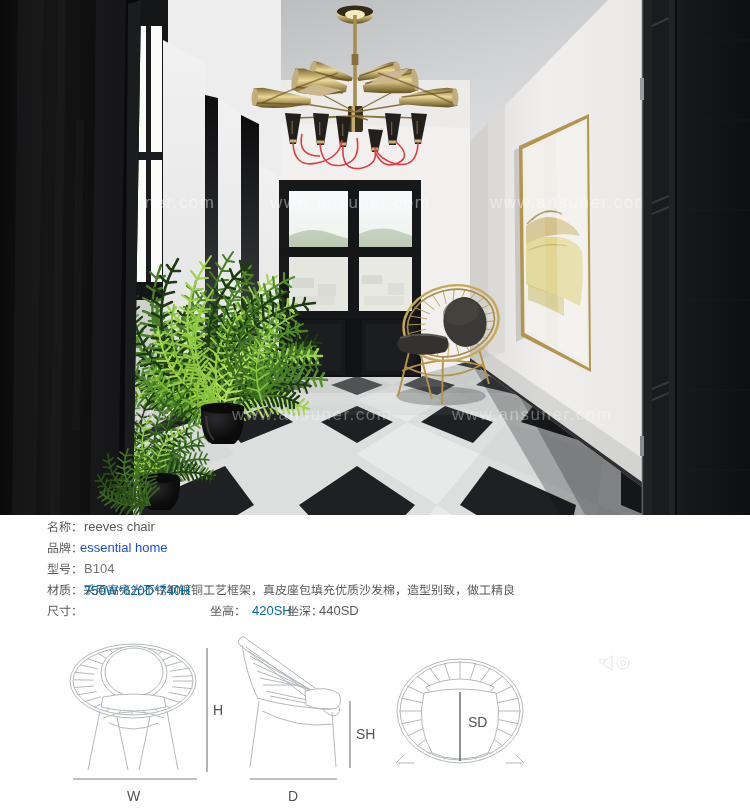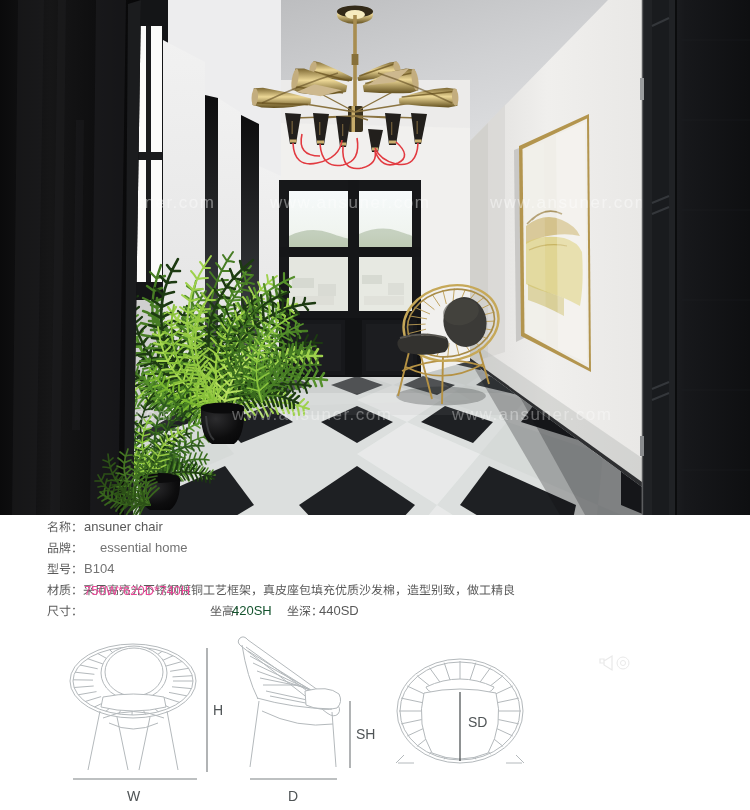--- a/index.html
+++ b/index.html
@@ -445,49 +445,49 @@
 
 <rect x="640" y="78" width="4" height="22" fill="#9a9c9e"></rect>
 <rect x="640" y="436" width="4" height="20" fill="#8a8c8e"></rect>
 
 </svg>
 
 <svg style="position:absolute;left:47px;top:521px" width="38" height="16" viewBox="0 0 38 16">
       <path d="M3.2 4.0C3.8 4.4 4.5 5.0 5.0 5.4C3.6 6.2 2.1 6.7 0.6 7.0C0.7 7.2 0.9 7.6 1.0 7.9C1.7 7.7 2.4 7.5 3.0 7.3V11.3H3.9V10.6H9.3V11.3H10.2V6.2H5.4C7.4 5.2 9.1 3.7 10.1 1.8L9.5 1.4L9.4 1.4H5.1C5.4 1.1 5.7 0.8 5.9 0.4L4.9 0.2C4.2 1.4 2.8 2.7 0.8 3.6C1.0 3.8 1.3 4.1 1.5 4.3C2.6 3.7 3.6 3.0 4.3 2.3H8.8C8.1 3.3 7.0 4.2 5.8 5.0C5.3 4.5 4.5 3.9 3.9 3.5ZM9.3 9.8H3.9V7.1H9.3Z M18.1 4.9C17.9 6.4 17.4 7.9 16.7 8.9C16.9 9.0 17.3 9.2 17.4 9.3C18.1 8.3 18.7 6.7 19.0 5.1ZM21.4 5.0C21.9 6.3 22.4 8.1 22.6 9.2L23.4 9.0C23.2 7.8 22.7 6.1 22.2 4.8ZM18.4 0.3C18.1 1.8 17.6 3.3 16.9 4.4V3.7H15.3V1.5C15.9 1.4 16.5 1.2 16.9 1.1L16.4 0.3C15.5 0.7 14.0 1.1 12.8 1.3C12.9 1.5 13.0 1.8 13.0 2.0C13.5 1.9 14.0 1.8 14.5 1.7V3.7H12.6V4.5H14.4C13.9 5.9 13.1 7.5 12.4 8.3C12.5 8.5 12.8 8.9 12.8 9.1C13.4 8.4 14.0 7.2 14.5 6.0V11.3H15.3V5.9C15.7 6.4 16.2 7.1 16.4 7.4L16.9 6.7C16.7 6.4 15.7 5.3 15.3 5.0V4.5H16.8L16.7 4.6C16.9 4.7 17.3 4.9 17.5 5.1C17.9 4.4 18.3 3.6 18.6 2.7H19.8V10.2C19.8 10.3 19.8 10.4 19.6 10.4C19.5 10.4 18.9 10.4 18.4 10.4C18.5 10.6 18.6 11.0 18.7 11.2C19.5 11.2 20.0 11.2 20.3 11.1C20.6 10.9 20.7 10.7 20.7 10.2V2.7H22.4C22.2 3.1 21.9 3.6 21.7 4.0L22.5 4.2C22.8 3.5 23.2 2.7 23.5 2.0L22.9 1.8L22.8 1.8H18.9C19.0 1.4 19.2 0.9 19.2 0.4Z M27.0 4.5C27.5 4.5 27.9 4.1 27.9 3.6C27.9 3.0 27.5 2.7 27.0 2.7C26.5 2.7 26.1 3.0 26.1 3.6C26.1 4.1 26.5 4.5 27.0 4.5ZM27.0 10.4C27.5 10.4 27.9 10.0 27.9 9.5C27.9 8.9 27.5 8.6 27.0 8.6C26.5 8.6 26.1 8.9 26.1 9.5C26.1 10.0 26.5 10.4 27.0 10.4Z" fill="#595959"></path>
     </svg>
 
-<div style="position:absolute;left:84px;top:519px;font:13px 'Liberation Sans',sans-serif;color:#595959">ansuner chair</div>
+<div style="position:absolute;left:84px;top:519px;font:13px 'Liberation Sans',sans-serif;color:#595959">reeves chair</div>
 
 <svg style="position:absolute;left:47px;top:542px" width="38" height="16" viewBox="0 0 38 16">
       <path d="M3.6 1.6H8.4V3.9H3.6ZM2.7 0.8V4.8H9.3V0.8ZM1.0 6.0V11.3H1.9V10.6H4.4V11.2H5.3V6.0ZM1.9 9.8V6.9H4.4V9.8ZM6.6 6.0V11.3H7.5V10.6H10.2V11.2H11.1V6.0ZM7.5 9.8V6.9H10.2V9.8Z M20.8 6.3V8.0H16.7V8.8H20.8V11.3H21.6V8.8H23.5V8.0H21.6V6.3ZM17.2 1.4V6.0H19.1C18.7 6.5 18.1 7.0 17.2 7.4C17.4 7.5 17.6 7.8 17.8 7.9C19.0 7.4 19.7 6.7 20.1 6.0H23.1V1.4H20.0C20.2 1.1 20.4 0.7 20.6 0.4L19.6 0.2C19.5 0.5 19.3 1.0 19.1 1.4ZM18.1 4.0H19.8C19.8 4.5 19.7 4.9 19.5 5.3H18.1ZM20.6 4.0H22.3V5.3H20.4C20.5 4.9 20.6 4.5 20.6 4.0ZM18.1 2.1H19.8V3.4H18.1ZM20.6 2.1H22.3V3.4H20.6ZM13.2 0.5V5.1C13.2 6.8 13.1 9.3 12.4 11.0C12.6 11.1 13.0 11.2 13.2 11.3C13.7 10.0 13.9 8.4 14.0 6.9H15.5V11.3H16.3V6.1H14.0L14.0 5.1V4.3H17.0V3.5H16.0V0.3H15.2V3.5H14.0V0.5Z M27.0 4.5C27.5 4.5 27.9 4.1 27.9 3.6C27.9 3.0 27.5 2.7 27.0 2.7C26.5 2.7 26.1 3.0 26.1 3.6C26.1 4.1 26.5 4.5 27.0 4.5ZM27.0 10.4C27.5 10.4 27.9 10.0 27.9 9.5C27.9 8.9 27.5 8.6 27.0 8.6C26.5 8.6 26.1 8.9 26.1 9.5C26.1 10.0 26.5 10.4 27.0 10.4Z" fill="#595959"></path>
     </svg>
 
-<div style="position:absolute;left:100px;top:540px;font:13px 'Liberation Sans',sans-serif;color:#737373">essential home</div>
+<div style="position:absolute;left:80px;top:540px;font:13px 'Liberation Sans',sans-serif;color:#1d4ed8">essential home</div>
 
 <svg style="position:absolute;left:47px;top:563px" width="38" height="16" viewBox="0 0 38 16">
       <path d="M7.6 0.9V4.9H8.4V0.9ZM9.9 0.3V5.7C9.9 5.8 9.8 5.9 9.6 5.9C9.4 5.9 8.8 5.9 8.2 5.9C8.3 6.1 8.4 6.5 8.5 6.7C9.3 6.7 9.9 6.7 10.3 6.6C10.6 6.4 10.7 6.2 10.7 5.7V0.3ZM4.7 1.5V3.2H3.2V3.1V1.5ZM0.8 3.2V4.0H2.3C2.1 4.8 1.7 5.6 0.7 6.2C0.9 6.4 1.2 6.7 1.3 6.9C2.5 6.1 3.0 5.0 3.1 4.0H4.7V6.6H5.5V4.0H6.9V3.2H5.5V1.5H6.6V0.7H1.2V1.5H2.3V3.1V3.2ZM5.6 6.3V7.7H1.8V8.5H5.6V10.0H0.6V10.9H11.4V10.0H6.5V8.5H10.2V7.7H6.5V6.3Z M15.1 1.5H20.8V3.2H15.1ZM14.2 0.7V4.0H21.8V0.7ZM12.8 5.0V5.9H15.2C15.0 6.6 14.7 7.4 14.4 8.0H20.7C20.5 9.4 20.3 10.1 20.0 10.3C19.8 10.4 19.7 10.4 19.4 10.4C19.0 10.4 18.2 10.4 17.3 10.3C17.5 10.6 17.6 10.9 17.6 11.2C18.5 11.3 19.3 11.3 19.7 11.2C20.1 11.2 20.4 11.2 20.7 10.9C21.2 10.5 21.5 9.6 21.7 7.6C21.8 7.5 21.8 7.2 21.8 7.2H15.8L16.2 5.9H23.2V5.0Z M27.0 4.5C27.5 4.5 27.9 4.1 27.9 3.6C27.9 3.0 27.5 2.7 27.0 2.7C26.5 2.7 26.1 3.0 26.1 3.6C26.1 4.1 26.5 4.5 27.0 4.5ZM27.0 10.4C27.5 10.4 27.9 10.0 27.9 9.5C27.9 8.9 27.5 8.6 27.0 8.6C26.5 8.6 26.1 8.9 26.1 9.5C26.1 10.0 26.5 10.4 27.0 10.4Z" fill="#595959"></path>
     </svg>
 
 <div style="position:absolute;left:84px;top:561px;font:13px 'Liberation Sans',sans-serif;color:#737373">B104</div>
 
 <svg style="position:absolute;left:47px;top:584px" width="470" height="16" viewBox="0 0 470 16">
       <path d="M9.3 0.3V2.8H5.7V3.7H9.0C8.1 5.6 6.5 7.6 5.0 8.6C5.2 8.8 5.5 9.1 5.7 9.4C7.0 8.4 8.4 6.6 9.3 4.9V10.1C9.3 10.3 9.2 10.3 9.0 10.3C8.8 10.4 8.0 10.4 7.2 10.3C7.4 10.6 7.5 11.0 7.6 11.3C8.6 11.3 9.3 11.2 9.7 11.1C10.1 10.9 10.3 10.7 10.3 10.0V3.7H11.5V2.8H10.3V0.3ZM2.7 0.2V2.8H0.7V3.7H2.6C2.1 5.4 1.2 7.2 0.3 8.2C0.5 8.4 0.7 8.8 0.8 9.1C1.5 8.2 2.2 6.9 2.7 5.5V11.3H3.6V5.1C4.1 5.7 4.8 6.6 5.0 7.0L5.6 6.3C5.3 5.9 4.1 4.4 3.6 4.0V3.7H5.3V2.8H3.6V0.2Z M19.1 9.5C20.3 9.9 21.9 10.7 22.7 11.2L23.3 10.6C22.5 10.1 21.0 9.4 19.8 8.9ZM18.5 6.1V7.2C18.5 8.2 18.3 9.6 14.5 10.6C14.8 10.8 15.0 11.1 15.1 11.3C19.0 10.1 19.4 8.5 19.4 7.2V6.1ZM15.5 4.8V9.0H16.4V5.7H21.6V9.0H22.5V4.8H19.0L19.2 3.6H23.4V2.8H19.3L19.4 1.5C20.6 1.4 21.8 1.2 22.7 1.0L22.0 0.3C20.1 0.7 16.6 1.0 13.7 1.1V4.5C13.7 6.3 13.6 8.9 12.4 10.7C12.7 10.8 13.1 11.0 13.2 11.1C14.4 9.3 14.6 6.4 14.6 4.5V3.6H18.3L18.2 4.8ZM18.4 2.8H14.6V1.9C15.8 1.8 17.2 1.7 18.5 1.6Z M27.0 4.5C27.5 4.5 27.9 4.1 27.9 3.6C27.9 3.0 27.5 2.7 27.0 2.7C26.5 2.7 26.1 3.0 26.1 3.6C26.1 4.1 26.5 4.5 27.0 4.5ZM27.0 10.4C27.5 10.4 27.9 10.0 27.9 9.5C27.9 8.9 27.5 8.6 27.0 8.6C26.5 8.6 26.1 8.9 26.1 9.5C26.1 10.0 26.5 10.4 27.0 10.4Z M45.6 2.0C45.2 3.0 44.4 4.2 43.8 5.0L44.6 5.4C45.2 4.6 45.9 3.4 46.5 2.4ZM37.7 2.9C38.2 3.5 38.7 4.5 38.9 5.1L39.7 4.7C39.5 4.1 39.0 3.2 38.5 2.5ZM40.9 2.4C41.3 3.1 41.6 4.0 41.7 4.6L42.6 4.3C42.5 3.7 42.1 2.8 41.8 2.1ZM45.9 0.4C43.9 0.8 40.2 1.1 37.1 1.2C37.2 1.4 37.3 1.8 37.3 2.0C40.5 1.9 44.2 1.6 46.7 1.2ZM36.7 5.8V6.7H40.8C39.7 8.1 38.0 9.4 36.4 10.0C36.6 10.2 36.9 10.6 37.1 10.8C38.6 10.1 40.3 8.7 41.5 7.2V11.3H42.4V7.2C43.6 8.7 45.3 10.1 46.9 10.8C47.1 10.6 47.4 10.2 47.6 10.0C46.0 9.4 44.3 8.1 43.1 6.7H47.3V5.8H42.4V4.7H41.5V5.8Z M49.8 1.1V5.4C49.8 7.1 49.7 9.3 48.4 10.8C48.6 10.9 48.9 11.2 49.1 11.3C50.0 10.3 50.4 8.9 50.6 7.6H53.6V11.2H54.5V7.6H57.8V10.1C57.8 10.3 57.7 10.3 57.4 10.4C57.2 10.4 56.4 10.4 55.5 10.3C55.7 10.6 55.8 11.0 55.9 11.2C57.0 11.2 57.7 11.2 58.1 11.1C58.5 10.9 58.6 10.6 58.6 10.1V1.1ZM50.7 1.9H53.6V3.9H50.7ZM57.8 1.9V3.9H54.5V1.9ZM50.7 4.7H53.6V6.7H50.7C50.7 6.3 50.7 5.8 50.7 5.4ZM57.8 4.7V6.7H54.5V4.7Z M63.4 3.6H68.6V4.7H63.4ZM62.5 3.0V5.4H69.6V3.0ZM65.3 0.4 65.6 1.5H60.7V2.3H71.2V1.5H66.6C66.5 1.1 66.3 0.6 66.2 0.2ZM61.2 6.0V11.3H62.0V6.8H70.0V10.3C70.0 10.5 69.9 10.5 69.8 10.5C69.6 10.5 69.0 10.5 68.5 10.5C68.6 10.7 68.8 11.0 68.8 11.2C69.6 11.2 70.1 11.2 70.4 11.1C70.8 11.0 70.9 10.8 70.9 10.3V6.0ZM63.4 7.5V10.6H64.2V10.0H68.5V7.5ZM64.2 8.2H67.7V9.3H64.2Z M72.9 5.9V7.9H73.8V6.6H82.2V7.9H83.0V5.9ZM75.3 3.5H80.7V4.5H75.3ZM74.4 2.8V5.1H81.7V2.8ZM75.6 7.4C75.6 9.4 75.2 10.1 72.7 10.5C72.9 10.7 73.1 11.1 73.2 11.3C75.6 10.8 76.3 10.0 76.5 8.2H79.4V9.9C79.4 10.8 79.6 11.1 80.7 11.1C80.8 11.1 81.9 11.1 82.1 11.1C82.9 11.1 83.2 10.7 83.2 9.3C83.0 9.3 82.6 9.1 82.4 9.0C82.4 10.1 82.3 10.3 82.0 10.3C81.8 10.3 80.9 10.3 80.8 10.3C80.4 10.3 80.3 10.2 80.3 9.9V7.4ZM77.2 0.4C77.4 0.7 77.6 1.1 77.7 1.4H72.7V2.1H83.3V1.4H78.8C78.6 1.0 78.4 0.5 78.1 0.2Z M85.7 1.1C86.3 2.1 86.9 3.3 87.1 4.1L87.9 3.8C87.7 3.0 87.1 1.8 86.5 0.8ZM93.5 0.7C93.2 1.6 92.5 3.0 92.0 3.8L92.8 4.1C93.3 3.3 94.0 2.1 94.5 1.0ZM89.5 0.2V4.8H84.7V5.7H87.9C87.7 8.0 87.2 9.7 84.4 10.5C84.6 10.7 84.9 11.1 85.0 11.3C88.0 10.3 88.6 8.3 88.8 5.7H91.0V9.9C91.0 11.0 91.3 11.3 92.4 11.3C92.6 11.3 93.9 11.3 94.2 11.3C95.2 11.3 95.4 10.7 95.5 8.8C95.3 8.7 94.9 8.5 94.7 8.4C94.6 10.1 94.6 10.4 94.1 10.4C93.8 10.4 92.7 10.4 92.5 10.4C92.0 10.4 91.9 10.3 91.9 9.9V5.7H95.4V4.8H90.4V0.2Z M102.7 4.6C104.1 5.5 105.9 7.0 106.8 7.9L107.5 7.2C106.6 6.3 104.8 4.9 103.4 4.0ZM96.8 1.1V2.0H102.2C101.0 4.1 98.9 6.1 96.5 7.3C96.7 7.5 97.0 7.8 97.1 8.1C98.8 7.2 100.3 5.9 101.5 4.5V11.3H102.5V3.3C102.8 2.9 103.1 2.4 103.3 2.0H107.2V1.1Z M118.3 0.3C117.2 0.6 115.1 0.9 113.4 1.0C113.5 1.2 113.6 1.5 113.6 1.7C114.3 1.6 115.1 1.6 115.8 1.5V2.6H113.1V3.4H115.1C114.5 4.2 113.6 5.0 112.8 5.4C113.0 5.5 113.2 5.8 113.4 6.0C114.3 5.5 115.2 4.6 115.8 3.6V5.8H116.6V3.6C117.2 4.5 118.1 5.5 119.0 6.0C119.1 5.8 119.4 5.5 119.6 5.3C118.8 4.9 117.9 4.2 117.3 3.4H119.4V2.6H116.6V1.4C117.5 1.3 118.3 1.2 118.9 1.0ZM113.5 6.2V6.9H114.6C114.4 8.7 114.1 10.0 112.6 10.7C112.8 10.8 113.0 11.1 113.1 11.3C114.8 10.5 115.2 9.0 115.4 6.9H116.8C116.7 7.5 116.6 8.0 116.5 8.4H116.8L118.4 8.4C118.3 9.8 118.2 10.3 118.0 10.5C117.9 10.6 117.8 10.6 117.6 10.6C117.4 10.6 116.9 10.6 116.3 10.5C116.4 10.7 116.5 11.0 116.5 11.2C117.1 11.3 117.7 11.3 117.9 11.3C118.2 11.2 118.5 11.2 118.6 11.0C118.9 10.7 119.1 9.9 119.2 8.0C119.2 7.9 119.2 7.7 119.2 7.7H117.4C117.6 7.2 117.7 6.6 117.8 6.2ZM110.1 0.3C109.8 1.4 109.2 2.4 108.4 3.2C108.6 3.3 108.8 3.8 108.9 4.0C109.3 3.6 109.6 3.1 110.0 2.5H112.8V1.7H110.4C110.6 1.3 110.8 0.9 110.9 0.5ZM108.7 6.2V7.0H110.4V9.4C110.4 9.9 110.1 10.2 109.8 10.4C110.0 10.5 110.2 10.9 110.3 11.1C110.5 10.9 110.8 10.7 112.8 9.6C112.7 9.4 112.6 9.1 112.6 8.8L111.3 9.6V7.0H112.8V6.2H111.3V4.6H112.6V3.8H109.3V4.6H110.4V6.2Z M122.1 0.3C121.7 1.4 121.1 2.5 120.4 3.2C120.5 3.4 120.8 3.8 120.9 4.0C121.3 3.6 121.7 3.1 122.0 2.5H124.8V1.6H122.4C122.6 1.2 122.8 0.9 122.9 0.5ZM122.3 11.2C122.5 11.0 122.8 10.8 124.8 9.8C124.8 9.6 124.7 9.3 124.7 9.0L123.3 9.7V7.0H124.9V6.2H123.3V4.6H124.6V3.8H121.3V4.6H122.4V6.2H120.7V7.0H122.4V9.6C122.4 10.1 122.1 10.3 121.9 10.4C122.1 10.6 122.3 11.0 122.3 11.2ZM125.2 0.9V11.3H126.0V1.7H130.3V10.1C130.3 10.3 130.2 10.3 130.1 10.3C129.9 10.3 129.3 10.3 128.7 10.3C128.8 10.5 129.0 10.9 129.0 11.1C129.9 11.1 130.4 11.1 130.7 11.0C131.0 10.8 131.1 10.6 131.1 10.1V0.9ZM129.0 2.1C128.8 3.1 128.5 4.1 128.2 5.0C127.8 4.3 127.3 3.5 126.9 2.9L126.3 3.2C126.8 4.0 127.3 5.0 127.8 6.0C127.3 7.3 126.7 8.5 126.1 9.4C126.3 9.5 126.6 9.7 126.7 9.8C127.3 9.0 127.8 8.0 128.3 6.9C128.7 7.7 129.0 8.5 129.2 9.2L129.9 8.8C129.6 8.0 129.2 7.0 128.6 5.9C129.1 4.7 129.4 3.5 129.8 2.3Z M139.8 0.4C139.9 0.7 140.0 1.0 140.1 1.3H137.3V4.9C137.3 6.7 137.2 9.2 136.1 10.9C136.3 11.0 136.7 11.2 136.8 11.3C137.9 9.5 138.1 6.8 138.1 4.9V4.1H139.2V5.9H142.3V4.1H143.4V3.4H142.3V2.4H141.5V3.4H139.9V2.4H139.2V3.4H138.1V2.1H143.5V1.3H141.0C140.9 1.0 140.7 0.6 140.5 0.2ZM141.5 4.1V5.3H139.9V4.1ZM142.0 7.4C141.7 8.0 141.3 8.5 140.8 9.0C140.3 8.5 139.9 8.0 139.6 7.4ZM138.3 6.7V7.4H138.8C139.1 8.2 139.6 8.9 140.1 9.5C139.4 9.9 138.6 10.3 137.7 10.5C137.9 10.7 138.1 11.0 138.2 11.3C139.1 11.0 140.0 10.6 140.8 10.0C141.5 10.6 142.2 11.0 143.1 11.3C143.2 11.1 143.5 10.7 143.7 10.6C142.8 10.3 142.1 10.0 141.4 9.5C142.1 8.8 142.7 7.9 143.1 6.9L142.5 6.6L142.4 6.7ZM134.0 0.3C133.7 1.4 133.1 2.5 132.4 3.2C132.6 3.4 132.8 3.9 132.9 4.0C133.3 3.6 133.7 3.1 134.0 2.4H136.7V1.6H134.4C134.6 1.2 134.7 0.9 134.8 0.5ZM134.2 11.2C134.4 11.0 134.7 10.8 136.6 9.7C136.5 9.6 136.4 9.2 136.4 9.0L135.2 9.6V7.0H136.6V6.2H135.2V4.6H136.5V3.8H133.3V4.6H134.3V6.2H132.7V7.0H134.3V9.5C134.3 10.0 134.0 10.3 133.8 10.4C133.9 10.6 134.1 11.0 134.2 11.2Z M150.8 2.8V3.6H153.8V2.8ZM149.3 0.8V11.3H150.1V1.6H154.4V10.2C154.4 10.3 154.4 10.4 154.2 10.4C154.0 10.4 153.4 10.4 152.8 10.4C153.0 10.6 153.1 11.0 153.1 11.2C153.9 11.2 154.4 11.2 154.8 11.1C155.1 10.9 155.2 10.7 155.2 10.2V0.8ZM151.6 5.5H152.9V7.7H151.6ZM151.0 4.8V9.1H151.6V8.4H153.5V4.8ZM146.1 0.3C145.8 1.4 145.1 2.5 144.4 3.2C144.6 3.4 144.8 3.8 144.9 4.0C145.3 3.6 145.7 3.0 146.1 2.4H148.9V1.6H146.5C146.7 1.2 146.8 0.9 147.0 0.5ZM144.7 6.2V7.0H146.3V9.5C146.3 10.0 145.9 10.4 145.7 10.5C145.8 10.7 146.1 11.0 146.1 11.2C146.3 11.0 146.7 10.8 148.8 9.5C148.7 9.4 148.6 9.0 148.6 8.8L147.2 9.6V7.0H148.8V6.2H147.2V4.6H148.7V3.8H145.3V4.6H146.3V6.2Z M156.6 9.5V10.4H167.4V9.5H162.5V2.5H166.8V1.6H157.2V2.5H161.5V9.5Z M169.8 4.4V5.2H175.2C170.3 8.2 170.0 8.9 170.0 9.6C170.0 10.5 170.7 11.0 172.2 11.0H177.3C178.6 11.0 179.0 10.6 179.2 8.6C178.9 8.5 178.6 8.4 178.3 8.3C178.2 9.8 178.1 10.1 177.4 10.1H172.1C171.4 10.1 171.0 9.9 171.0 9.6C171.0 9.1 171.4 8.5 177.3 4.9C177.4 4.9 177.5 4.8 177.6 4.8L176.9 4.3L176.7 4.4ZM175.6 0.2V1.5H172.4V0.2H171.5V1.5H168.7V2.4H171.5V3.5H172.4V2.4H175.6V3.5H176.5V2.4H179.2V1.5H176.5V0.2Z M191.4 0.9H184.8V10.7H191.5V9.9H185.6V1.8H191.4ZM186.0 7.9V8.7H191.2V7.9H188.9V6.0H190.8V5.3H188.9V3.6H191.1V2.8H186.1V3.6H188.1V5.3H186.3V6.0H188.1V7.9ZM182.3 0.2V2.7H180.5V3.6H182.2C181.8 5.2 181.1 7.0 180.3 7.9C180.5 8.1 180.7 8.5 180.8 8.8C181.3 8.0 181.9 6.8 182.3 5.5V11.2H183.1V5.0C183.5 5.5 184.0 6.2 184.2 6.6L184.7 5.8C184.4 5.5 183.5 4.4 183.1 4.0V3.6H184.4V2.7H183.1V0.2Z M199.6 2.0H202.0V4.5H199.6ZM198.7 1.2V5.3H202.9V1.2ZM197.5 5.6V6.8H192.7V7.6H196.8C195.8 8.7 194.1 9.8 192.5 10.3C192.7 10.5 192.9 10.8 193.1 11.1C194.7 10.5 196.4 9.3 197.5 8.0V11.3H198.4V8.0C199.6 9.3 201.3 10.4 202.9 11.0C203.0 10.7 203.3 10.4 203.5 10.2C201.8 9.7 200.1 8.7 199.1 7.6H203.1V6.8H198.4V5.6ZM194.6 0.3C194.6 0.7 194.5 1.1 194.5 1.5H192.7V2.3H194.4C194.2 3.6 193.6 4.6 192.4 5.3C192.6 5.4 192.9 5.7 193.0 5.9C194.4 5.2 195.0 3.9 195.3 2.3H196.9C196.8 3.9 196.7 4.5 196.5 4.7C196.5 4.8 196.4 4.8 196.2 4.8C196.0 4.8 195.6 4.8 195.1 4.7C195.3 4.9 195.4 5.3 195.4 5.5C195.9 5.5 196.3 5.5 196.6 5.5C196.9 5.5 197.1 5.4 197.3 5.2C197.6 4.9 197.7 4.0 197.8 1.9C197.8 1.8 197.9 1.5 197.9 1.5H195.4C195.4 1.1 195.4 0.7 195.5 0.3Z M205.9 11.6C207.1 11.2 208.0 10.2 208.0 8.9C208.0 8.0 207.6 7.5 206.9 7.5C206.4 7.5 206.0 7.8 206.0 8.4C206.0 8.9 206.4 9.2 206.9 9.2L207.1 9.2C207.1 10.0 206.5 10.6 205.6 11.0Z M223.1 9.8C224.5 10.2 225.8 10.8 226.7 11.3L227.4 10.6C226.5 10.2 225.0 9.6 223.7 9.2ZM220.2 9.2C219.4 9.7 217.9 10.3 216.7 10.6C216.9 10.8 217.2 11.1 217.3 11.3C218.5 10.9 220.0 10.3 220.9 9.7ZM221.6 0.2 221.5 1.3H217.0V2.0H221.4L221.3 2.8H218.4V8.2H216.7V9.0H227.3V8.2H225.6V2.8H222.2L222.3 2.0H227.0V1.3H222.4L222.6 0.3ZM219.3 8.2V7.4H224.7V8.2ZM219.3 4.8H224.7V5.5H219.3ZM219.3 4.2V3.4H224.7V4.2ZM219.3 6.1H224.7V6.8H219.3Z M229.8 1.9V4.8C229.8 6.6 229.6 9.0 228.3 10.6C228.6 10.8 228.9 11.1 229.1 11.2C230.3 9.7 230.6 7.5 230.7 5.8H231.7C232.2 7.1 233.0 8.2 234.0 9.1C232.9 9.7 231.6 10.2 230.2 10.4C230.4 10.6 230.6 11.0 230.7 11.3C232.2 10.9 233.6 10.4 234.8 9.6C235.9 10.4 237.3 11.0 239.0 11.3C239.1 11.1 239.3 10.7 239.5 10.5C238.0 10.2 236.7 9.7 235.6 9.1C236.8 8.1 237.7 6.9 238.3 5.2L237.7 4.9L237.5 5.0H234.8V2.7H237.9C237.7 3.3 237.4 3.9 237.2 4.3L238.0 4.5C238.4 3.9 238.8 2.9 239.1 2.0L238.4 1.8L238.3 1.9H234.8V0.2H233.9V1.9ZM232.6 5.8H237.1C236.6 6.9 235.8 7.8 234.8 8.5C233.9 7.8 233.1 6.9 232.6 5.8ZM233.9 2.7V5.0H230.7V4.9V2.7Z M249.1 3.0C248.8 4.5 248.2 5.6 247.3 6.4V2.8H246.4V7.6H243.1V8.4H246.4V10.2H242.3V11.0H251.4V10.2H247.3V8.4H250.7V7.6H247.3V6.4C247.5 6.5 247.8 6.8 247.9 6.9C248.4 6.5 248.8 6.0 249.2 5.4C249.8 5.9 250.5 6.6 250.9 7.0L251.4 6.4C251.0 6.0 250.2 5.2 249.5 4.7C249.7 4.2 249.8 3.7 249.9 3.2ZM244.2 3.0C243.9 4.5 243.4 5.8 242.4 6.6C242.6 6.7 242.9 6.9 243.1 7.1C243.6 6.6 244.0 6.0 244.4 5.3C244.8 5.8 245.4 6.4 245.7 6.8L246.2 6.2C245.9 5.7 245.2 5.1 244.7 4.6C244.8 4.2 244.9 3.7 245.0 3.1ZM245.8 0.4C246.0 0.8 246.2 1.2 246.4 1.5H241.3V4.8C241.3 6.6 241.3 9.0 240.3 10.7C240.5 10.8 240.9 11.1 241.1 11.2C242.1 9.4 242.2 6.7 242.2 4.8V2.4H251.4V1.5H247.4C247.2 1.1 246.9 0.6 246.6 0.2Z M255.6 0.2C254.9 1.8 253.7 3.4 252.4 4.3C252.6 4.5 253.0 4.8 253.2 5.0C253.9 4.4 254.6 3.6 255.3 2.7H261.6C261.5 6.1 261.3 7.3 261.1 7.6C261.0 7.7 260.9 7.7 260.7 7.7C260.5 7.7 260.0 7.7 259.5 7.7C259.6 7.9 259.7 8.3 259.7 8.5C260.3 8.6 260.8 8.6 261.1 8.5C261.4 8.5 261.7 8.4 261.9 8.1C262.2 7.7 262.3 6.3 262.5 2.3C262.5 2.2 262.5 1.9 262.5 1.9H255.8C256.1 1.4 256.3 0.9 256.5 0.4ZM255.2 4.8H258.4V6.7H255.2ZM254.3 4.0V9.3C254.3 10.7 254.9 11.0 256.8 11.0C257.2 11.0 260.9 11.0 261.4 11.0C263.0 11.0 263.3 10.6 263.5 9.0C263.3 8.9 262.9 8.8 262.7 8.7C262.5 9.9 262.4 10.2 261.3 10.2C260.5 10.2 257.4 10.2 256.7 10.2C255.5 10.2 255.2 10.0 255.2 9.3V7.5H259.3V4.0Z M272.4 9.6C273.2 10.1 274.2 10.8 274.8 11.3L275.4 10.7C274.8 10.2 273.8 9.5 273.0 9.0ZM270.4 9.0C269.9 9.6 268.7 10.2 267.8 10.7C268.0 10.8 268.3 11.1 268.4 11.3C269.3 10.8 270.4 10.2 271.2 9.6ZM271.3 0.3C271.3 0.6 271.2 1.0 271.2 1.4H268.5V2.1H271.0L270.9 2.9H269.1V8.2H268.0V9.0H275.5V8.2H274.4V2.9H271.7L271.9 2.1H275.2V1.4H272.1L272.3 0.3ZM269.9 8.2V7.4H273.6V8.2ZM269.9 4.8H273.6V5.6H269.9ZM269.9 4.3V3.5H273.6V4.3ZM269.9 6.1H273.6V6.9H269.9ZM264.4 8.7 264.7 9.6C265.7 9.2 266.9 8.7 268.1 8.2L268.0 7.4L266.7 7.9V4.0H268.1V3.1H266.7V0.4H265.8V3.1H264.5V4.0H265.8V8.2C265.3 8.4 264.8 8.6 264.4 8.7Z M277.8 6.6C278.1 6.6 278.4 6.5 280.1 6.4C279.9 8.5 279.3 9.8 276.7 10.5C276.9 10.7 277.1 11.1 277.2 11.3C280.2 10.4 280.8 8.8 281.1 6.3L282.9 6.3V9.7C282.9 10.7 283.2 11.0 284.3 11.0C284.5 11.0 285.9 11.0 286.1 11.0C287.1 11.0 287.4 10.5 287.5 8.6C287.2 8.6 286.8 8.4 286.6 8.2C286.6 9.9 286.5 10.1 286.0 10.1C285.7 10.1 284.6 10.1 284.4 10.1C283.9 10.1 283.8 10.1 283.8 9.7V6.2L285.5 6.1C285.8 6.4 286.0 6.7 286.2 6.9L287.0 6.4C286.4 5.6 285.0 4.3 283.9 3.5L283.2 3.9C283.7 4.3 284.2 4.8 284.8 5.3L279.1 5.6C279.9 4.9 280.6 4.0 281.3 3.0H287.2V2.2H276.8V3.0H280.1C279.4 4.0 278.6 4.9 278.3 5.1C278.0 5.5 277.7 5.7 277.5 5.7C277.6 6.0 277.8 6.5 277.8 6.6ZM281.1 0.5C281.5 1.0 281.9 1.7 282.1 2.2L283.0 1.8C282.8 1.4 282.4 0.7 282.0 0.2Z M295.7 4.9V9.7C295.7 10.7 295.9 11.0 296.8 11.0C297.0 11.0 298.0 11.0 298.2 11.0C299.1 11.0 299.4 10.5 299.4 8.6C299.2 8.6 298.8 8.4 298.6 8.3C298.6 9.9 298.5 10.1 298.2 10.1C297.9 10.1 297.1 10.1 297.0 10.1C296.6 10.1 296.5 10.0 296.5 9.7V4.9ZM296.4 1.0C297.0 1.5 297.7 2.3 298.0 2.8L298.7 2.3C298.3 1.8 297.6 1.1 297.0 0.6ZM294.3 0.4C294.3 1.3 294.2 2.2 294.2 3.1H291.5V3.9H294.2C294.0 6.7 293.4 9.1 291.3 10.6C291.5 10.7 291.8 11.0 292.0 11.2C294.2 9.6 294.8 6.9 295.1 3.9H299.4V3.1H295.1C295.1 2.2 295.2 1.3 295.2 0.4ZM291.3 0.3C290.6 2.1 289.6 3.9 288.4 5.1C288.6 5.3 288.9 5.7 289.0 6.0C289.3 5.6 289.7 5.1 290.0 4.7V11.3H290.8V3.3C291.3 2.4 291.8 1.5 292.1 0.5Z M307.1 9.5C308.3 9.9 309.9 10.7 310.7 11.2L311.3 10.6C310.5 10.1 309.0 9.4 307.8 8.9ZM306.5 6.1V7.2C306.5 8.2 306.3 9.6 302.5 10.6C302.8 10.8 303.0 11.1 303.1 11.3C307.0 10.1 307.4 8.5 307.4 7.2V6.1ZM303.5 4.8V9.0H304.4V5.7H309.6V9.0H310.5V4.8H307.0L307.2 3.6H311.4V2.8H307.3L307.4 1.5C308.6 1.4 309.8 1.2 310.7 1.0L310.0 0.3C308.1 0.7 304.6 1.0 301.7 1.1V4.5C301.7 6.3 301.6 8.9 300.4 10.7C300.7 10.8 301.1 11.0 301.2 11.1C302.4 9.3 302.6 6.4 302.6 4.5V3.6H306.3L306.2 4.8ZM306.4 2.8H302.6V1.9C303.8 1.8 305.2 1.7 306.5 1.6Z M317.0 2.3C316.7 3.8 316.2 5.3 315.6 6.3C315.8 6.4 316.2 6.6 316.4 6.8C317.0 5.7 317.6 4.0 317.9 2.4ZM321.1 2.4C321.8 3.4 322.5 4.8 322.7 5.8L323.5 5.4C323.3 4.5 322.6 3.1 321.8 2.1ZM321.9 5.7C321.0 8.4 318.9 9.9 315.6 10.5C315.8 10.8 316.0 11.1 316.1 11.4C319.6 10.6 321.7 8.9 322.7 6.0ZM319.0 0.3V7.6H319.9V0.3ZM313.1 1.0C313.9 1.4 314.9 2.0 315.4 2.4L315.9 1.6C315.4 1.2 314.4 0.7 313.6 0.4ZM312.4 4.3C313.2 4.7 314.2 5.3 314.7 5.6L315.2 4.9C314.7 4.5 313.7 4.0 312.9 3.7ZM312.8 10.5 313.6 11.1C314.3 10.0 315.1 8.5 315.7 7.2L315.1 6.6C314.4 8.0 313.5 9.6 312.8 10.5Z M332.1 0.8C332.6 1.4 333.3 2.2 333.6 2.6L334.3 2.1C334.0 1.7 333.3 0.9 332.8 0.4ZM325.7 4.0C325.8 3.9 326.3 3.8 327.0 3.8H328.7C327.9 6.3 326.6 8.3 324.4 9.6C324.6 9.8 324.9 10.1 325.0 10.3C326.6 9.4 327.7 8.1 328.6 6.7C329.1 7.6 329.7 8.3 330.4 9.0C329.3 9.7 328.1 10.2 326.9 10.5C327.0 10.7 327.3 11.1 327.4 11.3C328.7 10.9 330.0 10.4 331.1 9.6C332.2 10.4 333.5 11.0 335.0 11.3C335.1 11.1 335.4 10.7 335.6 10.5C334.1 10.2 332.8 9.7 331.8 9.0C332.8 8.1 333.6 6.9 334.1 5.4L333.5 5.1L333.3 5.1H329.3C329.4 4.7 329.6 4.3 329.7 3.8H335.2L335.2 3.0H330.0C330.2 2.1 330.3 1.3 330.4 0.4L329.4 0.2C329.3 1.2 329.1 2.1 328.9 3.0H326.7C327.1 2.3 327.4 1.5 327.6 0.8L326.7 0.6C326.5 1.5 326.0 2.5 325.9 2.7C325.7 3.0 325.6 3.2 325.4 3.2C325.5 3.4 325.7 3.9 325.7 4.0ZM331.1 8.5C330.2 7.8 329.6 6.9 329.1 6.0H332.9C332.5 7.0 331.8 7.8 331.1 8.5Z M342.1 3.8H346.0V4.8H342.1ZM342.1 2.1H346.0V3.1H342.1ZM341.2 1.4V5.5H343.5V6.5H340.9V10.3H341.8V7.3H343.5V11.3H344.4V7.3H346.3V9.4C346.3 9.5 346.2 9.6 346.1 9.6C346.0 9.6 345.6 9.6 345.1 9.6C345.2 9.8 345.3 10.1 345.4 10.3C346.0 10.3 346.5 10.3 346.8 10.2C347.1 10.1 347.1 9.8 347.1 9.4V6.5H344.4V5.5H346.9V1.4H344.1C344.2 1.1 344.4 0.7 344.5 0.3L343.5 0.2C343.4 0.6 343.3 1.0 343.2 1.4ZM338.4 0.2V2.8H336.6V3.7H338.3C337.9 5.3 337.2 7.2 336.4 8.2C336.6 8.4 336.8 8.8 336.9 9.0C337.4 8.3 338.0 7.0 338.4 5.7V11.3H339.2V5.3C339.6 5.9 340.1 6.6 340.3 6.9L340.8 6.2C340.6 5.9 339.6 4.7 339.2 4.2V3.7H340.8V2.8H339.2V0.2Z M349.9 11.6C351.1 11.2 352.0 10.2 352.0 8.9C352.0 8.0 351.6 7.5 350.9 7.5C350.4 7.5 350.0 7.8 350.0 8.4C350.0 8.9 350.4 9.2 350.9 9.2L351.1 9.2C351.1 10.0 350.5 10.6 349.6 11.0Z M360.8 1.2C361.5 1.8 362.3 2.6 362.7 3.1L363.4 2.6C363.0 2.1 362.2 1.3 361.5 0.7ZM365.5 6.6H369.6V8.5H365.5ZM364.6 5.8V9.2H370.5V5.8ZM367.1 0.2V1.8H365.6C365.8 1.4 366.0 1.0 366.1 0.6L365.2 0.4C364.9 1.5 364.3 2.6 363.6 3.4C363.9 3.5 364.2 3.7 364.4 3.8C364.7 3.4 365.0 3.0 365.3 2.5H367.1V4.1H363.7V4.8H371.4V4.1H368.0V2.5H370.9V1.8H368.0V0.2ZM363.0 4.8H360.6V5.7H362.1V9.3C361.7 9.5 361.1 9.9 360.6 10.4L361.1 11.2C361.7 10.5 362.3 9.9 362.7 9.9C363.0 9.9 363.3 10.2 363.8 10.5C364.5 11.0 365.5 11.1 366.9 11.1C368.2 11.1 370.3 11.0 371.4 10.9C371.4 10.7 371.5 10.2 371.7 10.0C370.4 10.2 368.4 10.2 367.0 10.2C365.7 10.2 364.6 10.2 363.9 9.8C363.5 9.5 363.3 9.3 363.0 9.2Z M379.6 0.9V4.9H380.4V0.9ZM381.9 0.3V5.7C381.9 5.8 381.8 5.9 381.6 5.9C381.4 5.9 380.8 5.9 380.2 5.9C380.3 6.1 380.4 6.5 380.5 6.7C381.3 6.7 381.9 6.7 382.3 6.6C382.6 6.4 382.7 6.2 382.7 5.7V0.3ZM376.7 1.5V3.2H375.2V3.1V1.5ZM372.8 3.2V4.0H374.3C374.1 4.8 373.7 5.6 372.7 6.2C372.9 6.4 373.2 6.7 373.3 6.9C374.5 6.1 375.0 5.0 375.1 4.0H376.7V6.6H377.5V4.0H378.9V3.2H377.5V1.5H378.6V0.7H373.2V1.5H374.3V3.1V3.2ZM377.6 6.3V7.7H373.8V8.5H377.6V10.0H372.6V10.9H383.4V10.0H378.5V8.5H382.2V7.7H378.5V6.3Z M391.5 1.7V8.3H392.4V1.7ZM394.1 0.5V10.1C394.1 10.3 394.0 10.4 393.8 10.4C393.5 10.4 392.8 10.4 392.0 10.4C392.2 10.6 392.3 11.1 392.4 11.3C393.4 11.3 394.1 11.3 394.4 11.1C394.8 11.0 395.0 10.7 395.0 10.1V0.5ZM385.9 1.6H389.0V3.9H385.9ZM385.1 0.8V4.7H389.9V0.8ZM386.8 5.0 386.8 6.1H384.7V6.9H386.7C386.5 8.5 385.9 9.9 384.4 10.7C384.6 10.8 384.9 11.1 385.0 11.3C386.7 10.4 387.3 8.8 387.5 6.9H389.2C389.1 9.1 389.0 10.0 388.8 10.2C388.7 10.3 388.6 10.3 388.4 10.3C388.2 10.3 387.7 10.3 387.2 10.3C387.4 10.5 387.5 10.9 387.5 11.2C388.0 11.2 388.5 11.2 388.8 11.1C389.1 11.1 389.3 11.0 389.5 10.8C389.8 10.4 390.0 9.3 390.1 6.5C390.1 6.3 390.1 6.1 390.1 6.1H387.6L387.7 5.0Z M396.9 5.0C397.2 4.9 397.6 4.9 400.9 4.6C401.0 4.8 401.1 5.0 401.1 5.1L401.9 4.7C401.6 4.1 401.0 3.1 400.4 2.4L399.7 2.7C400.0 3.1 400.2 3.5 400.5 3.8L397.9 4.0C398.4 3.4 398.8 2.6 399.2 1.8H402.0V1.0H396.6V1.8H398.2C397.8 2.7 397.4 3.4 397.2 3.7C397.0 4.0 396.8 4.2 396.6 4.2C396.7 4.4 396.9 4.8 396.9 5.0ZM396.5 9.7 396.6 10.6C398.1 10.4 400.2 10.0 402.1 9.6L402.1 8.8L399.8 9.2V7.4H401.8V6.6H399.8V5.2H398.9V6.6H396.8V7.4H398.9V9.3ZM403.5 3.3H405.7C405.5 4.9 405.1 6.2 404.6 7.3C404.0 6.2 403.6 4.9 403.4 3.6ZM403.3 0.2C403.0 2.3 402.3 4.3 401.3 5.6C401.5 5.7 401.8 6.1 402.0 6.3C402.3 5.8 402.6 5.4 402.8 4.8C403.1 6.1 403.5 7.2 404.1 8.2C403.4 9.2 402.5 9.9 401.3 10.5C401.5 10.7 401.8 11.1 401.8 11.3C403.0 10.7 403.9 10.0 404.6 9.0C405.2 10.0 406.0 10.7 407.0 11.2C407.1 11.0 407.4 10.6 407.6 10.5C406.6 10.0 405.8 9.2 405.1 8.2C405.9 6.9 406.3 5.3 406.6 3.3H407.5V2.5H403.7C403.9 1.8 404.1 1.1 404.2 0.4Z M409.9 11.6C411.1 11.2 412.0 10.2 412.0 8.9C412.0 8.0 411.6 7.5 410.9 7.5C410.4 7.5 410.0 7.8 410.0 8.4C410.0 8.9 410.4 9.2 410.9 9.2L411.1 9.2C411.1 10.0 410.5 10.6 409.6 11.0Z M428.4 0.2C428.1 2.2 427.6 4.1 426.8 5.3C426.9 5.4 427.0 5.5 427.1 5.7H425.8V3.4H427.4V2.6H425.8V0.4H424.9V2.6H423.3V3.4H424.9V5.7H423.6V10.7H424.4V9.9H427.1V5.7L427.3 6.0C427.6 5.7 427.8 5.3 427.9 4.9C428.1 6.1 428.4 7.2 428.8 8.3C428.3 9.3 427.5 10.1 426.5 10.7C426.6 10.8 426.9 11.1 427.0 11.3C428.0 10.7 428.7 10.0 429.2 9.1C429.7 10.0 430.3 10.7 431.1 11.3C431.2 11.1 431.5 10.7 431.7 10.6C430.8 10.0 430.2 9.2 429.7 8.3C430.4 7.0 430.7 5.4 431.0 3.3H431.5V2.6H428.7C428.9 1.9 429.0 1.1 429.2 0.4ZM424.4 6.5H426.3V9.2H424.4ZM428.5 3.3H430.2C430.0 4.9 429.7 6.3 429.3 7.4C428.8 6.2 428.6 4.8 428.4 3.6ZM422.8 0.3C422.2 2.1 421.3 4.0 420.2 5.2C420.4 5.4 420.6 5.9 420.7 6.1C421.1 5.6 421.5 5.1 421.8 4.5V11.3H422.7V2.9C423.0 2.2 423.4 1.3 423.6 0.5Z M432.6 9.5V10.4H443.4V9.5H438.5V2.5H442.8V1.6H433.2V2.5H437.5V9.5Z M444.6 1.2C444.9 2.0 445.2 3.1 445.3 3.8L445.9 3.6C445.8 2.9 445.6 1.8 445.2 1.0ZM447.9 1.0C447.8 1.8 447.4 3.0 447.2 3.7L447.7 3.8C448.0 3.2 448.4 2.1 448.7 1.2ZM444.5 4.3V5.1H446.0C445.7 6.4 445.0 8.0 444.4 8.9C444.5 9.1 444.7 9.5 444.8 9.8C445.3 9.1 445.8 7.9 446.2 6.8V11.3H447.0V6.5C447.4 7.1 447.8 7.9 448.0 8.3L448.6 7.6C448.3 7.2 447.3 5.7 447.0 5.4V5.1H448.4V4.3H447.0V0.3H446.2V4.3ZM451.6 0.2V1.2H449.1V1.9H451.6V2.7H449.4V3.3H451.6V4.1H448.8V4.8H455.5V4.1H452.5V3.3H454.9V2.7H452.5V1.9H455.2V1.2H452.5V0.2ZM453.9 6.2V7.1H450.4V6.2ZM449.5 5.5V11.3H450.4V9.3H453.9V10.3C453.9 10.5 453.8 10.5 453.7 10.5C453.5 10.5 453.0 10.5 452.5 10.5C452.6 10.7 452.7 11.0 452.7 11.3C453.5 11.3 454.0 11.3 454.3 11.1C454.6 11.0 454.7 10.8 454.7 10.3V5.5ZM450.4 7.8H453.9V8.7H450.4Z M465.0 4.3V5.7H459.0V4.3ZM465.0 3.6H459.0V2.2H465.0ZM458.0 11.3C458.3 11.2 458.8 11.0 462.1 10.2C462.0 10.0 462.0 9.6 462.0 9.3L459.0 10.1V6.6H460.9C462.0 8.9 464.1 10.5 466.9 11.2C467.0 10.9 467.2 10.6 467.4 10.4C466.2 10.1 465.1 9.6 464.1 9.0C465.0 8.5 466.0 7.9 466.8 7.3L466.0 6.7C465.4 7.3 464.3 8.0 463.4 8.5C462.8 7.9 462.3 7.3 461.9 6.6H465.9V1.4H462.7C462.6 1.0 462.4 0.5 462.2 0.1L461.3 0.3C461.5 0.6 461.6 1.0 461.7 1.4H458.1V9.6C458.1 10.1 457.8 10.5 457.5 10.6C457.7 10.8 458.0 11.1 458.0 11.3Z" fill="#595959"></path>
     </svg>
 
 <svg style="position:absolute;left:47px;top:605px" width="38" height="16" viewBox="0 0 38 16">
       <path d="M2.1 0.8V4.2C2.1 6.2 2.0 8.8 0.4 10.7C0.6 10.8 1.0 11.1 1.1 11.3C2.5 9.7 2.9 7.5 3.1 5.5H6.2C6.9 8.3 8.4 10.3 10.9 11.3C11.0 11.0 11.3 10.6 11.5 10.4C9.2 9.7 7.8 7.9 7.1 5.5H10.3V0.8ZM3.1 1.7H9.4V4.7H3.1V4.2Z M14.0 5.4C14.9 6.3 15.8 7.6 16.2 8.4L17.0 7.9C16.6 7.0 15.6 5.8 14.8 4.9ZM19.6 0.2V2.8H12.6V3.7H19.6V9.9C19.6 10.2 19.5 10.3 19.2 10.3C18.9 10.3 17.9 10.3 16.7 10.3C16.9 10.6 17.1 11.0 17.1 11.3C18.4 11.3 19.4 11.3 19.9 11.1C20.4 11.0 20.6 10.7 20.6 9.9V3.7H23.4V2.8H20.6V0.2Z M27.0 4.5C27.5 4.5 27.9 4.1 27.9 3.6C27.9 3.0 27.5 2.7 27.0 2.7C26.5 2.7 26.1 3.0 26.1 3.6C26.1 4.1 26.5 4.5 27.0 4.5ZM27.0 10.4C27.5 10.4 27.9 10.0 27.9 9.5C27.9 8.9 27.5 8.6 27.0 8.6C26.5 8.6 26.1 8.9 26.1 9.5C26.1 10.0 26.5 10.4 27.0 10.4Z" fill="#595959"></path>
     </svg>
 
-<div style="position:absolute;left:84px;top:583px;font:13px 'Liberation Sans',sans-serif;color:#ec4899">750W*620D*740H</div>
+<div style="position:absolute;left:84px;top:583px;font:13px 'Liberation Sans',sans-serif;color:#0369a1">750W*620D*740H</div>
 
 <svg style="position:absolute;left:210px;top:605px" width="38" height="16" viewBox="0 0 38 16">
       <path d="M8.8 0.8C8.4 2.7 7.6 4.3 6.4 5.2V0.4H5.5V6.8H1.5V7.7H5.5V10.0H0.6V10.8H11.4V10.0H6.4V7.7H10.6V6.8H6.4V5.4C6.6 5.5 6.9 5.8 7.1 5.9C7.7 5.4 8.2 4.7 8.7 3.8C9.5 4.6 10.3 5.5 10.7 6.2L11.4 5.5C10.9 4.9 9.9 3.9 9.1 3.1C9.3 2.4 9.5 1.7 9.7 1.0ZM2.9 0.8C2.5 2.8 1.7 4.5 0.4 5.6C0.6 5.7 1.0 6.0 1.2 6.2C1.9 5.6 2.4 4.7 2.9 3.7C3.5 4.4 4.2 5.1 4.6 5.6L5.2 5.0C4.8 4.4 3.9 3.6 3.3 2.9C3.5 2.3 3.7 1.6 3.8 0.9Z M15.4 3.6H20.6V4.7H15.4ZM14.5 3.0V5.4H21.6V3.0ZM17.3 0.4 17.6 1.5H12.7V2.3H23.2V1.5H18.6C18.5 1.1 18.3 0.6 18.2 0.2ZM13.2 6.0V11.3H14.0V6.8H22.0V10.3C22.0 10.5 21.9 10.5 21.8 10.5C21.6 10.5 21.0 10.5 20.5 10.5C20.6 10.7 20.8 11.0 20.8 11.2C21.6 11.2 22.1 11.2 22.4 11.1C22.8 11.0 22.9 10.8 22.9 10.3V6.0ZM15.4 7.5V10.6H16.2V10.0H20.5V7.5ZM16.2 8.2H19.7V9.3H16.2Z M27.0 4.5C27.5 4.5 27.9 4.1 27.9 3.6C27.9 3.0 27.5 2.7 27.0 2.7C26.5 2.7 26.1 3.0 26.1 3.6C26.1 4.1 26.5 4.5 27.0 4.5ZM27.0 10.4C27.5 10.4 27.9 10.0 27.9 9.5C27.9 8.9 27.5 8.6 27.0 8.6C26.5 8.6 26.1 8.9 26.1 9.5C26.1 10.0 26.5 10.4 27.0 10.4Z" fill="#595959"></path>
     </svg>
 
-<div style="position:absolute;left:232px;top:603px;font:13px 'Liberation Sans',sans-serif;color:#14532d">420SH</div>
+<div style="position:absolute;left:252px;top:603px;font:13px 'Liberation Sans',sans-serif;color:#0369a1">420SH</div>
 
 <svg style="position:absolute;left:287px;top:605px" width="38" height="16" viewBox="0 0 38 16">
       <path d="M8.8 0.8C8.4 2.7 7.6 4.3 6.4 5.2V0.4H5.5V6.8H1.5V7.7H5.5V10.0H0.6V10.8H11.4V10.0H6.4V7.7H10.6V6.8H6.4V5.4C6.6 5.5 6.9 5.8 7.1 5.9C7.7 5.4 8.2 4.7 8.7 3.8C9.5 4.6 10.3 5.5 10.7 6.2L11.4 5.5C10.9 4.9 9.9 3.9 9.1 3.1C9.3 2.4 9.5 1.7 9.7 1.0ZM2.9 0.8C2.5 2.8 1.7 4.5 0.4 5.6C0.6 5.7 1.0 6.0 1.2 6.2C1.9 5.6 2.4 4.7 2.9 3.7C3.5 4.4 4.2 5.1 4.6 5.6L5.2 5.0C4.8 4.4 3.9 3.6 3.3 2.9C3.5 2.3 3.7 1.6 3.8 0.9Z M15.9 0.9V3.1H16.8V1.7H22.2V3.0H23.0V0.9ZM18.1 2.5C17.6 3.4 16.7 4.2 15.8 4.8C16.0 4.9 16.3 5.2 16.5 5.4C17.4 4.8 18.3 3.8 18.9 2.7ZM19.9 2.8C20.8 3.6 21.8 4.7 22.2 5.4L22.9 4.8C22.4 4.2 21.4 3.1 20.6 2.4ZM13.0 1.1C13.7 1.4 14.6 1.9 15.0 2.3L15.5 1.5C15.0 1.2 14.1 0.7 13.5 0.4ZM12.5 4.3C13.2 4.7 14.1 5.2 14.6 5.6L15.1 4.8C14.6 4.5 13.6 3.9 12.9 3.6ZM12.7 10.4 13.4 11.1C14.0 10.0 14.7 8.5 15.3 7.2L14.7 6.6C14.1 8.0 13.3 9.5 12.7 10.4ZM19.0 4.7V6.0H15.9V6.9H18.4C17.7 8.2 16.5 9.3 15.2 9.9C15.4 10.1 15.7 10.4 15.8 10.6C17.1 10.0 18.2 8.8 19.0 7.4V11.2H19.9V7.4C20.6 8.7 21.7 9.9 22.8 10.6C22.9 10.4 23.2 10.1 23.4 9.9C22.3 9.3 21.1 8.1 20.4 6.9H23.1V6.0H19.9V4.7Z M27.0 4.5C27.5 4.5 27.9 4.1 27.9 3.6C27.9 3.0 27.5 2.7 27.0 2.7C26.5 2.7 26.1 3.0 26.1 3.6C26.1 4.1 26.5 4.5 27.0 4.5ZM27.0 10.4C27.5 10.4 27.9 10.0 27.9 9.5C27.9 8.9 27.5 8.6 27.0 8.6C26.5 8.6 26.1 8.9 26.1 9.5C26.1 10.0 26.5 10.4 27.0 10.4Z" fill="#595959"></path>
     </svg>
 
 <div style="position:absolute;left:319px;top:603px;font:13px 'Liberation Sans',sans-serif;color:#595959">440SD</div>
 
 <svg width="750" height="295" viewBox="0 0 750 295" style="position:absolute;left:0;top:515px">
 <g stroke="#b4b9bc" stroke-width="1" fill="none">
 

